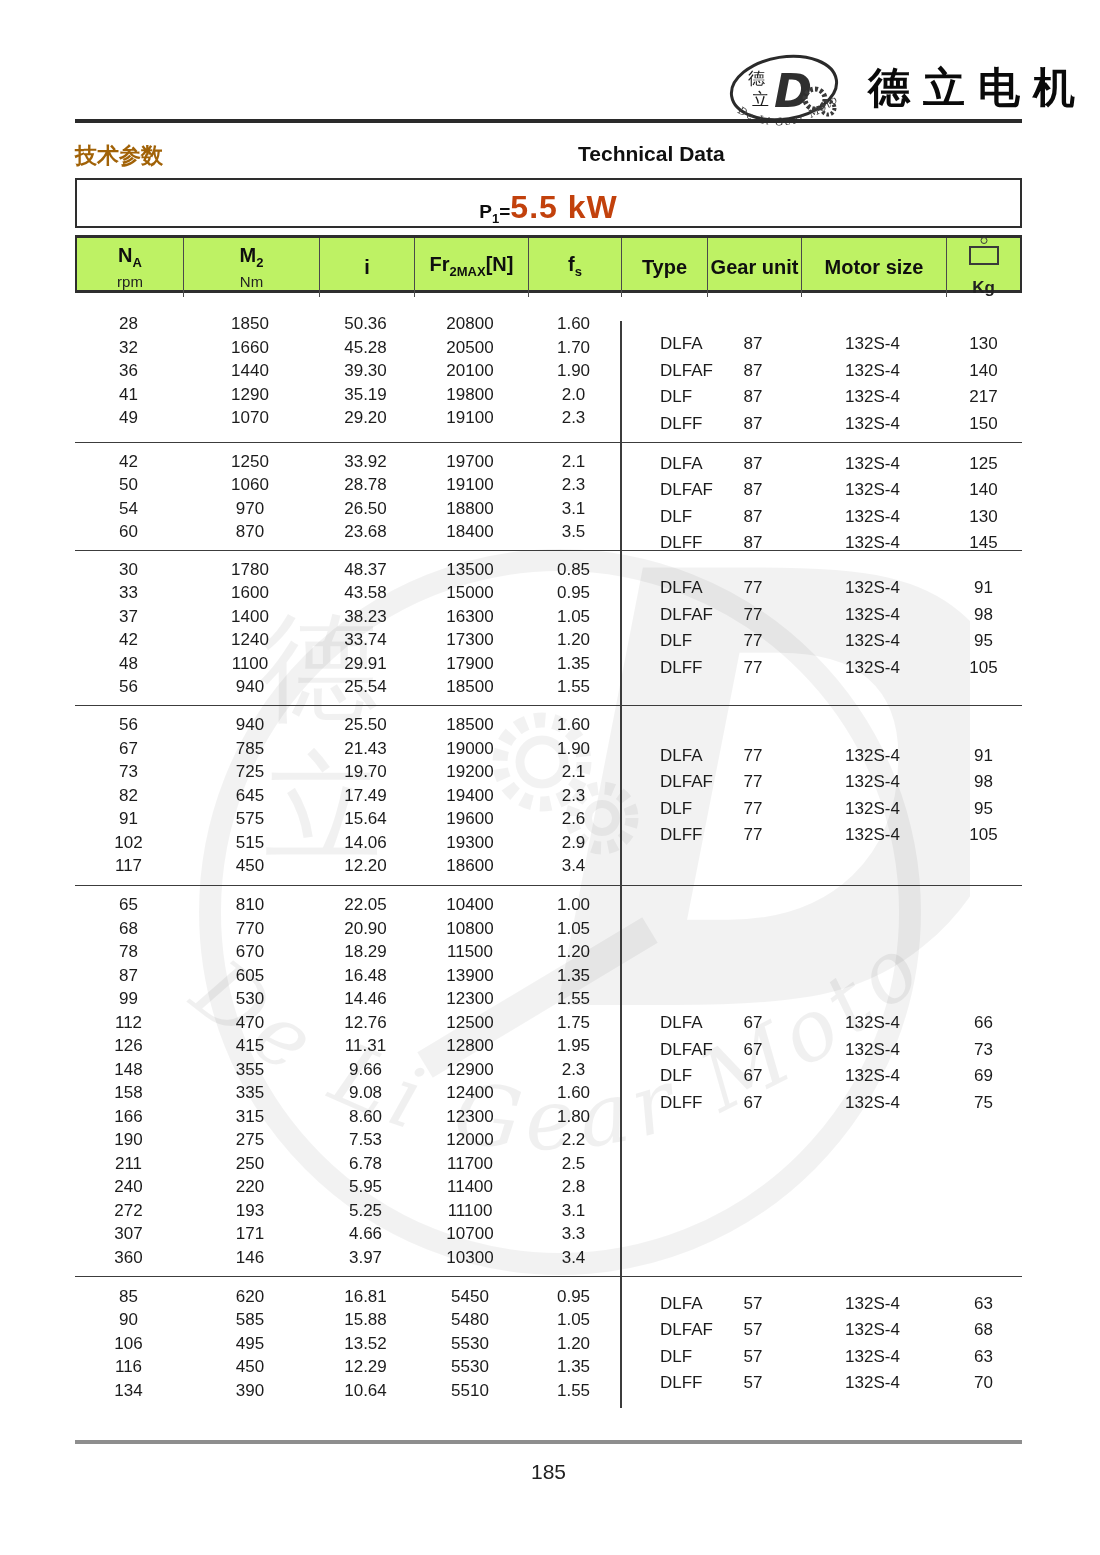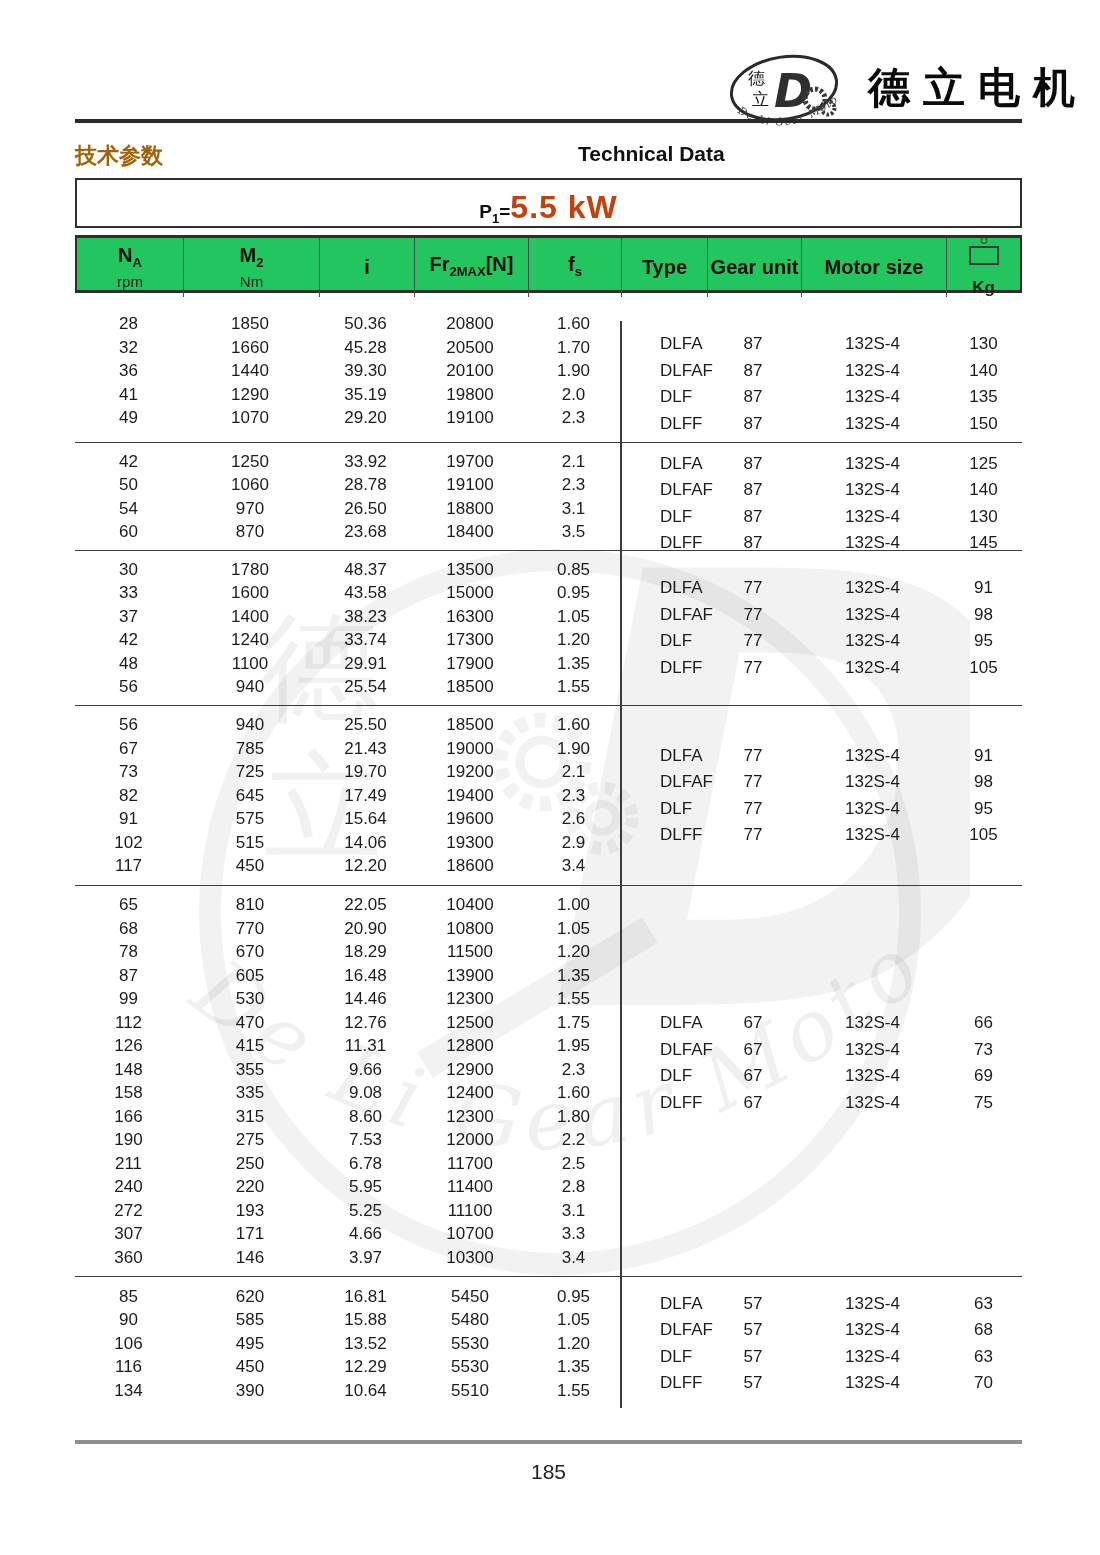--- a/index.html
+++ b/index.html
@@ -31,21 +31,21 @@
   }
   .power-prefix{font-size:19px;font-weight:bold;color:#0d0d0d;}
   .power-prefix sub{font-size:13px;}
   .power-value{font-size:32px;font-weight:bold;color:#c2410c;letter-spacing:1px;}
   
   .thead{
     position:absolute;left:75px;top:235px;width:947px;height:58px;
     display:grid;grid-template-columns:107px 136px 95px 114px 93px 86px 94px 145px auto;
     border-top:3px solid #2e2e2e;border-bottom:3px solid #2e2e2e;
     border-left:2px solid #2e2e2e;border-right:2px solid #2e2e2e;
-    box-sizing:border-box;background:#22c55e;
+    box-sizing:border-box;background:#bef264;
   }
   .th{
     border-right:1.5px solid #4a4a4a;
     display:flex;flex-direction:column;align-items:center;justify-content:center;
     font-weight:bold;color:#0f0f0f;
   }
   .th:last-child{border-right:none;}
   .th .main{font-size:20px;line-height:21px;}
   .th .main sub{font-size:13px;font-weight:bold;}
   .th .unit{font-size:15px;font-weight:normal;line-height:17px;color:#222;}
@@ -197,21 +197,21 @@
           <div class="rcell rcol1">87</div>
           <div class="rcell rcol2">132S-4</div>
           <div class="rcell rcol3">130</div>
           <div class="rcell rcol0">DLFAF</div>
           <div class="rcell rcol1">87</div>
           <div class="rcell rcol2">132S-4</div>
           <div class="rcell rcol3">140</div>
           <div class="rcell rcol0">DLF</div>
           <div class="rcell rcol1">87</div>
           <div class="rcell rcol2">132S-4</div>
-          <div class="rcell rcol3">135</div>
+          <div class="rcell rcol3">217</div>
           <div class="rcell rcol0">DLFF</div>
           <div class="rcell rcol1">87</div>
           <div class="rcell rcol2">132S-4</div>
           <div class="rcell rcol3">150</div>
         </div>
       </div>
       <div class="row-group" style="height: 108px;">
         <div class="group-left">
           <div class="cell">42</div>
           <div class="cell">1250</div>

